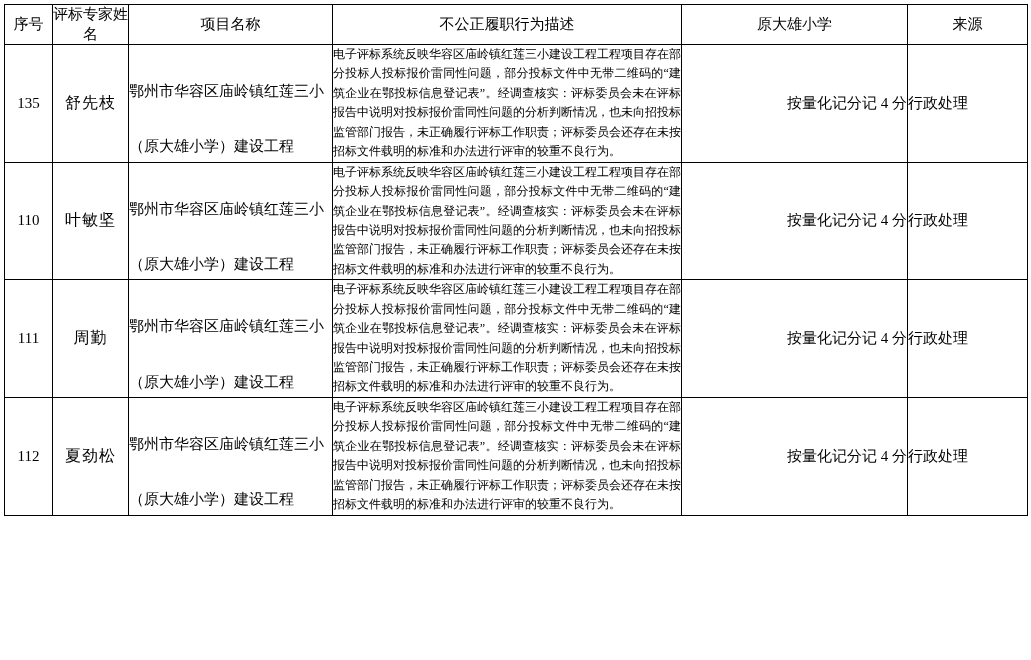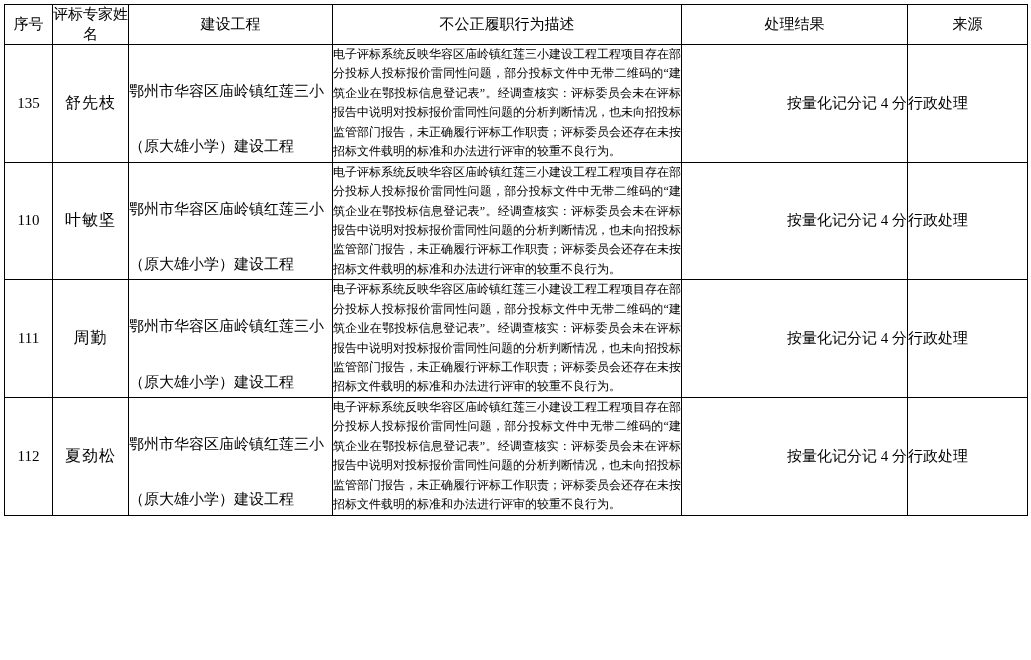--- a/index.html
+++ b/index.html
@@ -91,23 +91,23 @@
       <col class="col-name">
       <col class="col-project">
       <col class="col-desc">
       <col class="col-result">
       <col class="col-source">
     </colgroup>
     <thead>
       <tr>
         <th class="h-cell">序号</th>
         <th class="h-cell h-expert">评标专家姓名</th>
-        <th class="h-cell">建设工程</th>
+        <th class="h-cell">项目名称</th>
         <th class="h-cell">不公正履职行为描述</th>
-        <th class="h-cell">处理结果</th>
+        <th class="h-cell">原大雄小学</th>
         <th class="h-cell">来源</th>
       </tr>
     </thead>
     <tbody>
       <tr>
         <td class="c-seq">135</td>
         <td class="c-name">舒先枝</td>
         <td class="c-project">
           <span class="proj-line">鄂州市华容区庙岭镇红莲三小</span>
           <span class="proj-line">（原大雄小学）建设工程</span>

